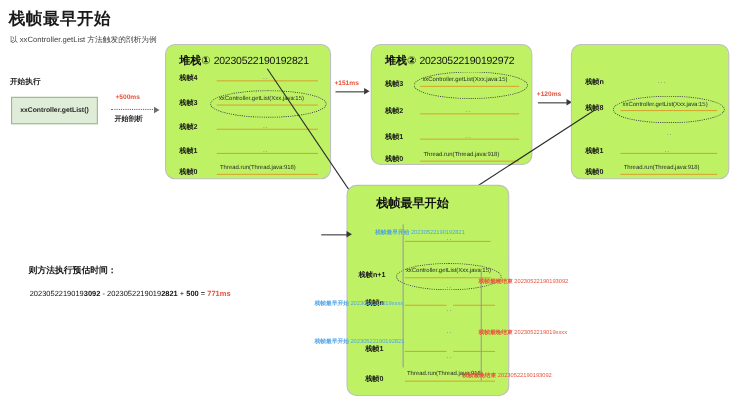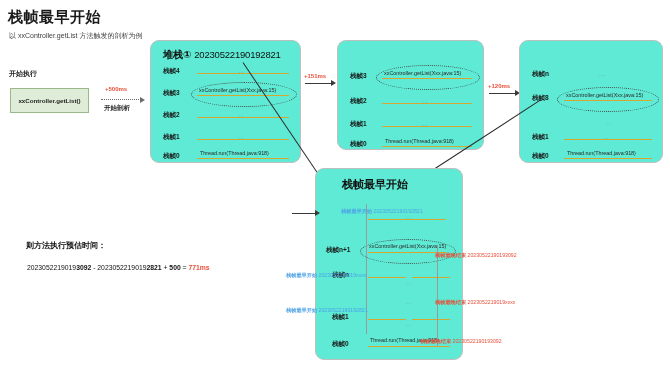--- a/index.html
+++ b/index.html
@@ -50,21 +50,21 @@
   }
   .lbl-analyze {
     position: absolute; left: 104px; top: 104px;
     font-size: 6.5px; font-weight: bold; color: #222;
   }
 
   
   .stack-panel {
     position: absolute;
     border: 1px solid #bfbfbf; border-radius: 9px;
-    background: #5eead4;
+    background: #bef264;
   }
   .stack-title {
     position: absolute; left: 12px; top: 7px;
     font-size: 10px; font-weight: bold; color: #111;
     white-space: nowrap;
   }
   .stack-title .ts { font-weight: normal; font-size: 9.5px; letter-spacing: -0.2px;}
   .frame-row { position: absolute; left: 0; width: 100%; height: 14px; }
   .frame-label {
     position: absolute; left: 12px; top: 1px;
@@ -171,20 +171,24 @@
       <span class="frame-label">栈帧0</span>
       <span class="frame-bar" style="left:46px; width:92px;"></span>
       <span class="frame-text" style="left:49px; top:-1px;">Thread.run(Thread.java:918)</span>
     </div>
   </div>
 
   <div class="solid-arrow" style="left:305px; top:83px; width:27px;"></div>
   <div class="arrow-lbl" style="left:304px; top:73px;">+151ms</div>
 
   <div class="stack-panel" style="left:337px; top:40px; width:147px; height:110px;">
+    <div class="stack-title">
+      <span>堆栈②</span>
+      <span class="ts">20230522190192972</span>
+    </div>
     <div class="frame-row" style="top:30px;">
       <span class="frame-label">栈帧3</span>
       <span class="frame-bar" style="left:44px; width:90px;"></span>
       <span class="frame-text" style="left:46px; top:-1px;">xxController.getList(Xxx.java:15)</span>
     </div>
     <div class="ellipse" style="left:38px; top:24px; width:104px; height:25px;"></div>
     <div class="frame-row" style="top:55px;">
       <span class="frame-label">栈帧2</span>
       <span class="frame-bar" style="left:44px; width:90px;"></span>
       <span class="frame-dots" style="left:85px;">..</span>

